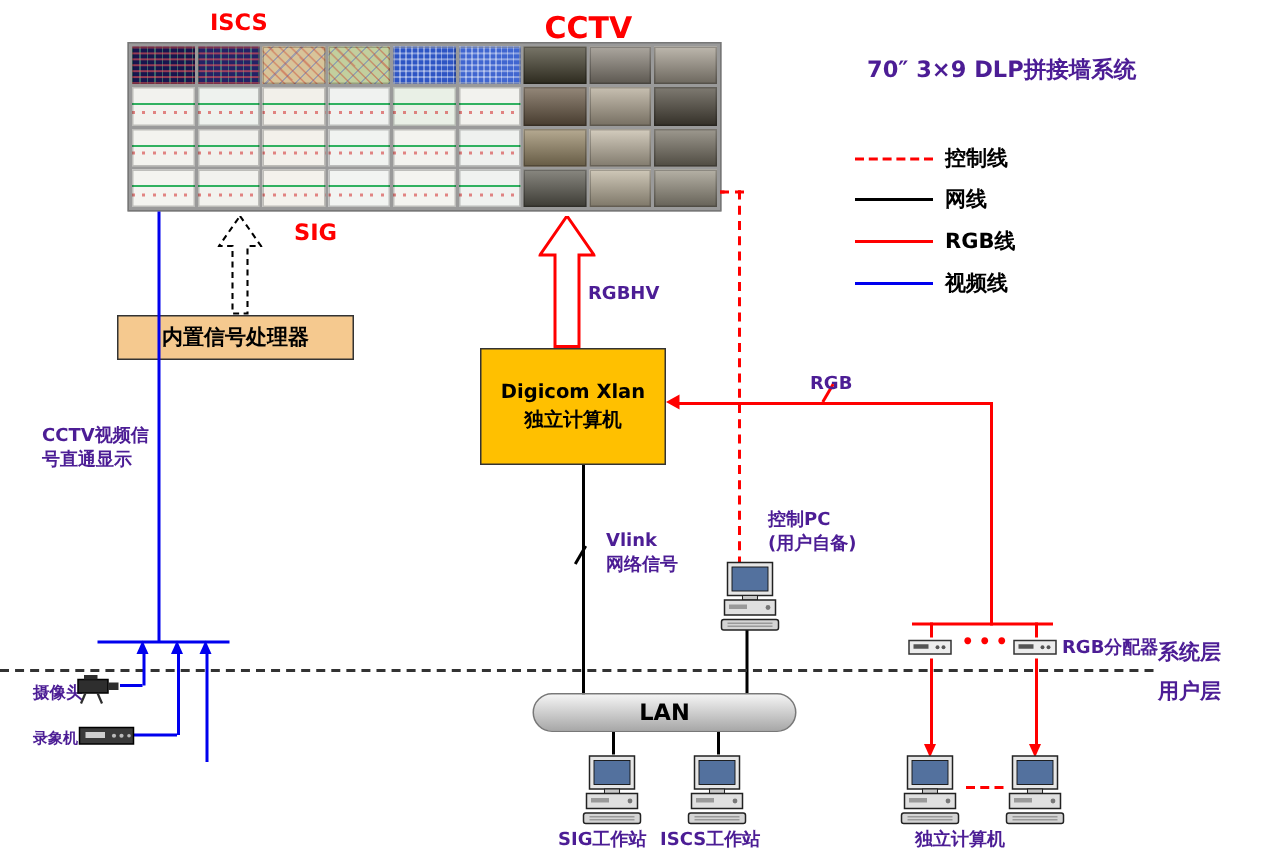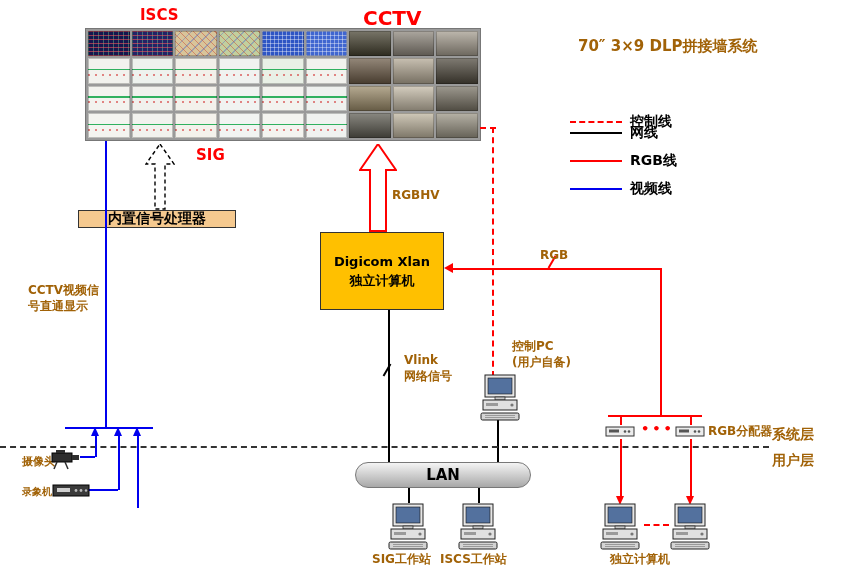--- a/index.html
+++ b/index.html
@@ -1,19 +1,19 @@
 <!DOCTYPE html>
 <html><head>
 <meta charset="utf-8">
 <style>
   html,body{margin:0;padding:0;background:#fff;}
   #canvas{position:relative;width:844px;height:575px;background:#fff;overflow:hidden;
           font-family:"DejaVu Sans","Liberation Sans",sans-serif;}
   .abs{position:absolute;}
-  .lbl{position:absolute;font-weight:bold;color:#a16207;white-space:nowrap;}
+  .lbl{position:absolute;font-weight:bold;color:#4c1d95;white-space:nowrap;}
   .red-lbl{color:#ff0000;}
   .center{text-align:left;}
 
   
   #wall-grid{position:absolute;left:85px;top:28px;width:396px;height:113px;
     display:grid;grid-template-columns:repeat(9,1fr);grid-template-rows:repeat(4,1fr);
     gap:2px;background:#9a9a9a;padding:2px;border:1px solid #777;box-sizing:border-box;}
   .tile{box-shadow:inset 0 0 0 1px rgba(0,0,0,.22);}
   .t-d{background-image:repeating-linear-gradient(0deg,rgba(255,90,90,.55) 0 1px,transparent 1px 4px),
        repeating-linear-gradient(90deg,rgba(120,255,160,.35) 0 1px,transparent 1px 5px);}
@@ -35,21 +35,21 @@
   .arr{position:absolute;width:0;height:0;}
   .arr.up-blue{border-left:4px solid transparent;border-right:4px solid transparent;border-bottom:9px solid #0000ee;}
   .arr.down-red{border-left:4px solid transparent;border-right:4px solid transparent;border-top:9px solid #ff0000;}
   .arr.left-red{border-top:5px solid transparent;border-bottom:5px solid transparent;border-right:9px solid #ff0000;}
   .tick{position:absolute;width:14px;height:0;border-top:2px solid #000;transform:rotate(-60deg);}
   .tick.redt{border-color:#ff0000;}
 
   
   .node-box{position:absolute;border:1px solid #333;display:flex;align-items:center;justify-content:center;
             font-weight:bold;color:#000;box-sizing:border-box;}
-  #processor{left:78px;top:210px;width:158px;height:18px;background:#f5c98f;font-size:14px;}
+  #processor{left:78px;top:210px;width:158px;height:30px;background:#f5c98f;font-size:14px;}
   #digicom{left:320px;top:232px;width:124px;height:78px;background:#ffc000;font-size:13px;flex-direction:column;line-height:19px;}
   #lan{left:355px;top:462px;width:176px;height:26px;border-radius:13px;
        background:linear-gradient(#f4f4f4,#a8a8a8);border:1px solid #787878;font-size:15px;}
   #other-video{left:52px;top:508px;width:124px;height:22px;background:#fff;border:1px solid #000;font-size:12px;}
 
   .legend-row{position:absolute;left:570px;display:flex;align-items:center;height:18px;}
   .legend-line{display:inline-block;width:52px;height:0;margin-right:8px;}
   .legend-label{font-weight:bold;font-size:14px;color:#000;}
 
   .icon{line-height:0;}
@@ -97,21 +97,21 @@
       <div class="tile t-p" style="background-color: rgb(92, 90, 80);"></div>
       <div class="tile t-p" style="background-color: rgb(190, 180, 158);"></div>
       <div class="tile t-p" style="background-color: rgb(154, 148, 132);"></div>
     </div>
   <div class="lbl red-lbl center" style="left:140px;top:6px;width:56px;font-size:15px;">ISCS</div>
   <div class="lbl red-lbl center" style="left:363px;top:6px;width:56px;font-size:20px;">CCTV</div>
   <div class="lbl red-lbl center" style="left:196px;top:146px;width:46px;font-size:15px;">SIG</div>
 
   <div class="lbl" style="left:578px;top:37px;font-size:15px;">70″ 3×9 DLP拼接墙系统</div>
 
-  <div class="legend-row" style="top:113px;">
+  <div class="legend-row" style="top:97px;">
     <span class="legend-line" style="border-top: 2px dashed rgb(255, 0, 0);"></span>
     <span class="legend-label">控制线</span>
   </div>
   <div class="legend-row" style="top:124px;">
     <span class="legend-line" style="border-top: 2px solid rgb(0, 0, 0);"></span>
     <span class="legend-label">网线</span>
   </div>
   <div class="legend-row" style="top:152px;">
     <span class="legend-line" style="border-top: 2px solid rgb(255, 0, 0);"></span>
     <span class="legend-label">RGB线</span>

